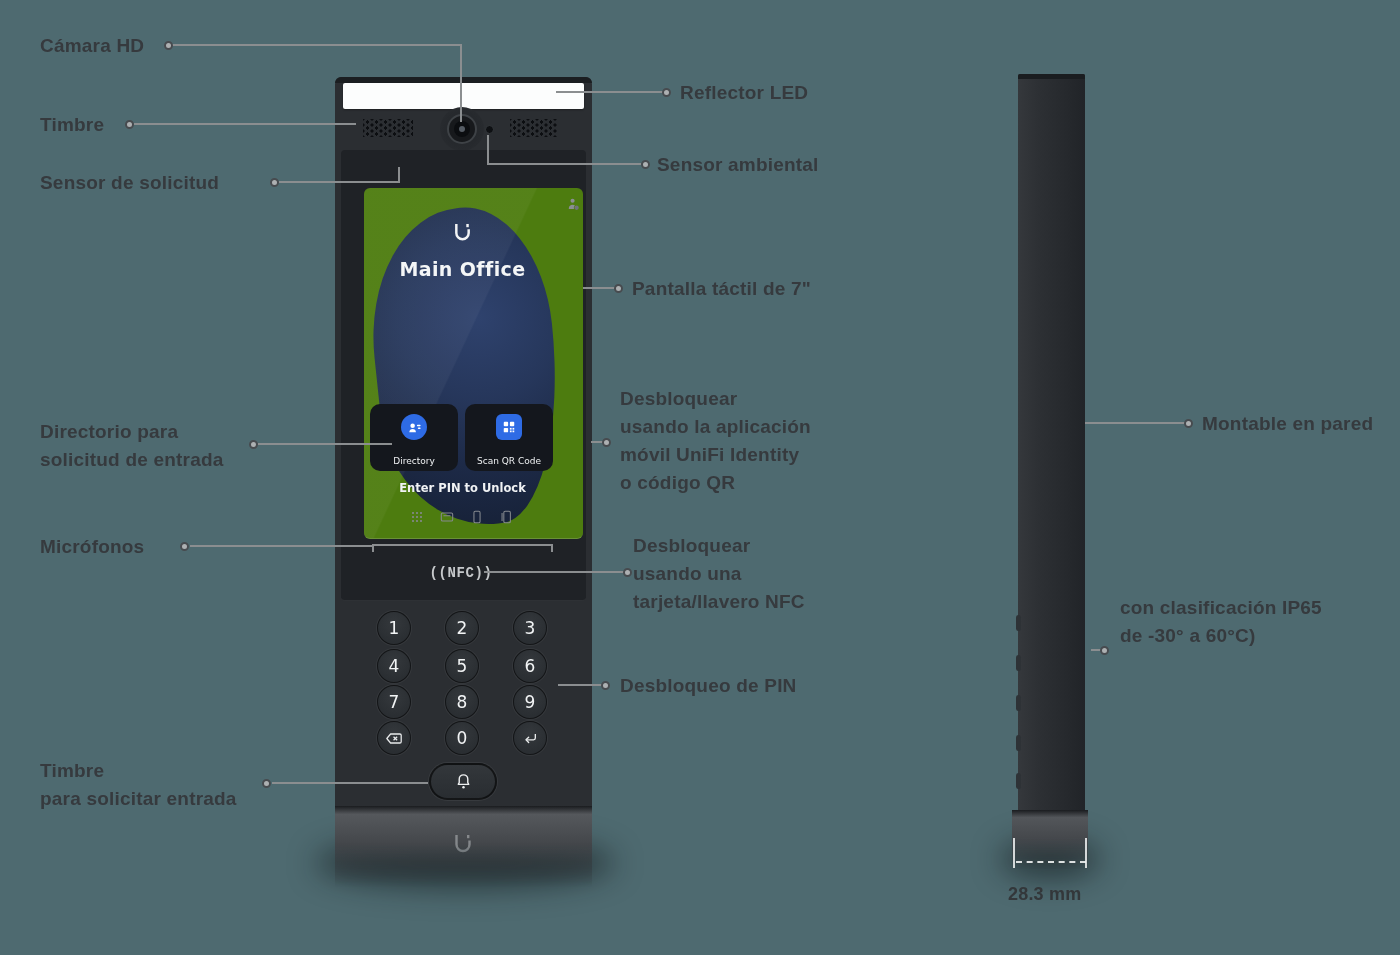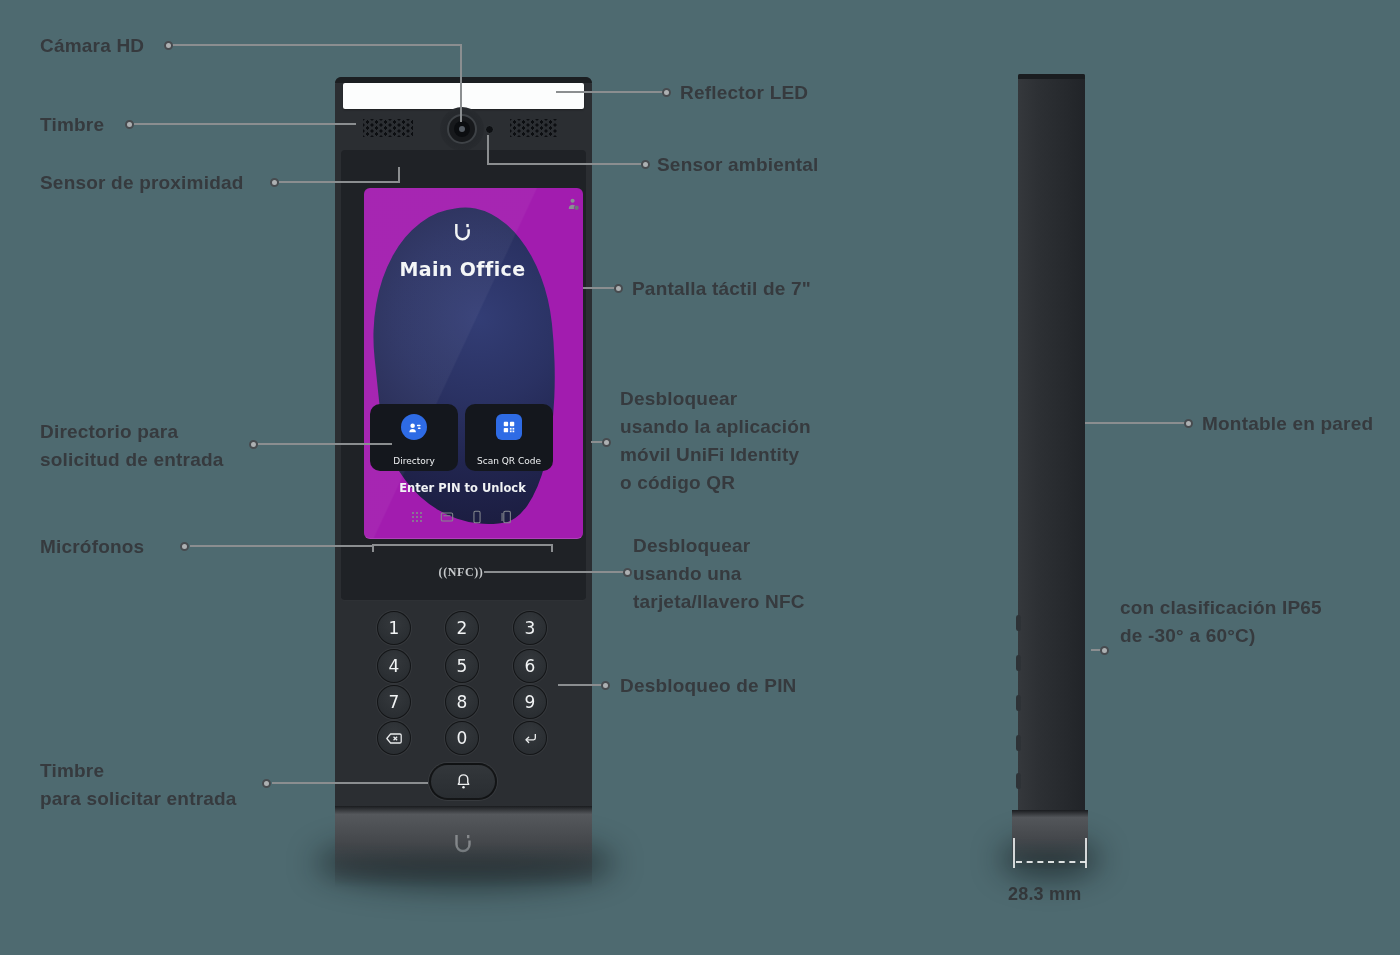--- a/index.html
+++ b/index.html
@@ -31,21 +31,21 @@
   .cam-halo{position:absolute;left:105px;top:30px;width:44px;height:44px;border-radius:50%;
             background:radial-gradient(circle,#26292d 55%,#2b2e32 100%);}
   .cam-ring{position:absolute;left:112px;top:37px;width:30px;height:30px;border-radius:50%;
             background:#17191c;border:2px solid #3e4246;box-sizing:border-box;}
   .cam-lens{position:absolute;left:119px;top:44px;width:16px;height:16px;border-radius:50%;background:#0b0d10;}
   .cam-dot{position:absolute;left:124px;top:49px;width:6px;height:6px;border-radius:50%;background:#555c64;}
   .amb{position:absolute;left:150px;top:48px;width:7px;height:7px;border-radius:50%;background:#0e1013;
        border:1px solid #34383c;box-sizing:content-box;}
   .glass{position:absolute;left:6px;top:73px;width:245px;height:450px;background:#1f2226;border-radius:4px;
          border-bottom:1px solid rgba(255,255,255,.07);}
-  .display{position:absolute;left:23px;top:38px;width:219px;height:350px;background:#a21caf;border-radius:6px;
+  .display{position:absolute;left:23px;top:38px;width:219px;height:350px;background:#4d7c0f;border-radius:6px;
            overflow:hidden;border-bottom:1px solid rgba(255,255,255,.16);}
   .blob{position:absolute;left:12px;top:20px;width:180px;height:318px;
         border-radius:55% 45% 40% 60% / 45% 40% 62% 38%;
         background:radial-gradient(circle at 60% 35%,#2d3f72 0%,#24335f 35%,#1a2549 65%,#121a35 100%);
         transform:rotate(-6deg);opacity:.95;}
   .reflect{position:absolute;inset:0;background:linear-gradient(115deg,rgba(255,255,255,.045) 45%,rgba(255,255,255,0) 45.5%);}
   .usericon{position:absolute;left:202px;top:8px;width:15px;height:16px;}
   .ulogo{position:absolute;left:89px;top:34px;width:19px;height:22px;}
   .sitename{position:absolute;left:0;top:70px;width:197px;text-align:center;color:#f4f6f7;
             font-family:"DejaVu Sans",sans-serif;font-weight:700;font-size:19px;letter-spacing:.4px;}
@@ -53,21 +53,21 @@
            display:flex;flex-direction:column;align-items:center;}
   .scr-btn .bicon{margin-top:10px;width:26px;height:26px;background:#2e6be5;display:flex;
                   align-items:center;justify-content:center;}
   .bicon.round{border-radius:50%;}
   .bicon.sq{border-radius:6px;}
   .scr-btn .blab{margin-top:16px;color:#eef0f2;font-family:"DejaVu Sans",sans-serif;font-size:9px;}
   .pinprompt{position:absolute;left:0;top:293px;width:197px;text-align:center;color:#f0f2f4;
              font-family:"DejaVu Sans",sans-serif;font-weight:700;font-size:11.5px;}
   .uicon{position:absolute;top:322px;width:14px;height:14px;}
   .nfcmark{position:absolute;left:80px;top:415px;width:80px;text-align:center;color:#c6c9cb;
-           font-family:Liberation Serif, serif;font-weight:700;font-size:12px;letter-spacing:.6px;}
+           font-family:Liberation Mono, monospace;font-weight:700;font-size:14px;letter-spacing:.6px;}
   .key{position:absolute;width:34px;height:34px;border-radius:50%;
        background:radial-gradient(circle at 50% 35%,#34383c,#2a2e32 72%);
        border:1px solid rgba(0,0,0,.55);box-sizing:border-box;box-shadow:0 0 0 1px rgba(255,255,255,.05);
        display:flex;align-items:center;justify-content:center;color:#f2f4f5;
        font-family:"DejaVu Sans",sans-serif;font-size:17px;}
   .bell{position:absolute;left:94px;top:686px;width:68px;height:37px;border-radius:19px;
         background:linear-gradient(180deg,#33373b,#292d31);border:2px solid rgba(0,0,0,.6);
         box-sizing:border-box;box-shadow:0 0 0 1px rgba(255,255,255,.06);
         display:flex;align-items:center;justify-content:center;}
   .frontbase{position:absolute;left:335px;top:806px;width:257px;height:84px;z-index:3;
@@ -263,21 +263,21 @@
   <div class="dot" style="left:602px;top:438px;"></div>
   <div class="dot" style="left:180px;top:542px;"></div>
   <div class="dot" style="left:623px;top:568px;"></div>
   <div class="dot" style="left:601px;top:681px;"></div>
   <div class="dot" style="left:262px;top:779px;"></div>
   <div class="dot" style="left:1184px;top:419px;"></div>
   <div class="dot" style="left:1100px;top:646px;"></div>
 
   <div class="lbl" style="left:40px;top:32px;">Cámara HD</div>
   <div class="lbl" style="left:40px;top:111px;">Timbre</div>
-  <div class="lbl" style="left:40px;top:169px;">Sensor de proximidad</div>
+  <div class="lbl" style="left:40px;top:169px;">Sensor de solicitud</div>
   <div class="lbl" style="left:680px;top:79px;">Reflector LED</div>
   <div class="lbl" style="left:657px;top:151px;">Sensor ambiental</div>
   <div class="lbl" style="left:632px;top:275px;">Pantalla táctil de 7"</div>
   <div class="lbl" style="left:40px;top:418px;">
     <span class="ln">Directorio para</span>
     <span class="ln">solicitud de entrada</span>
   </div>
   <div class="lbl" style="left:620px;top:385px;">
     <span class="ln">Desbloquear</span>
     <span class="ln">usando la aplicación</span>

